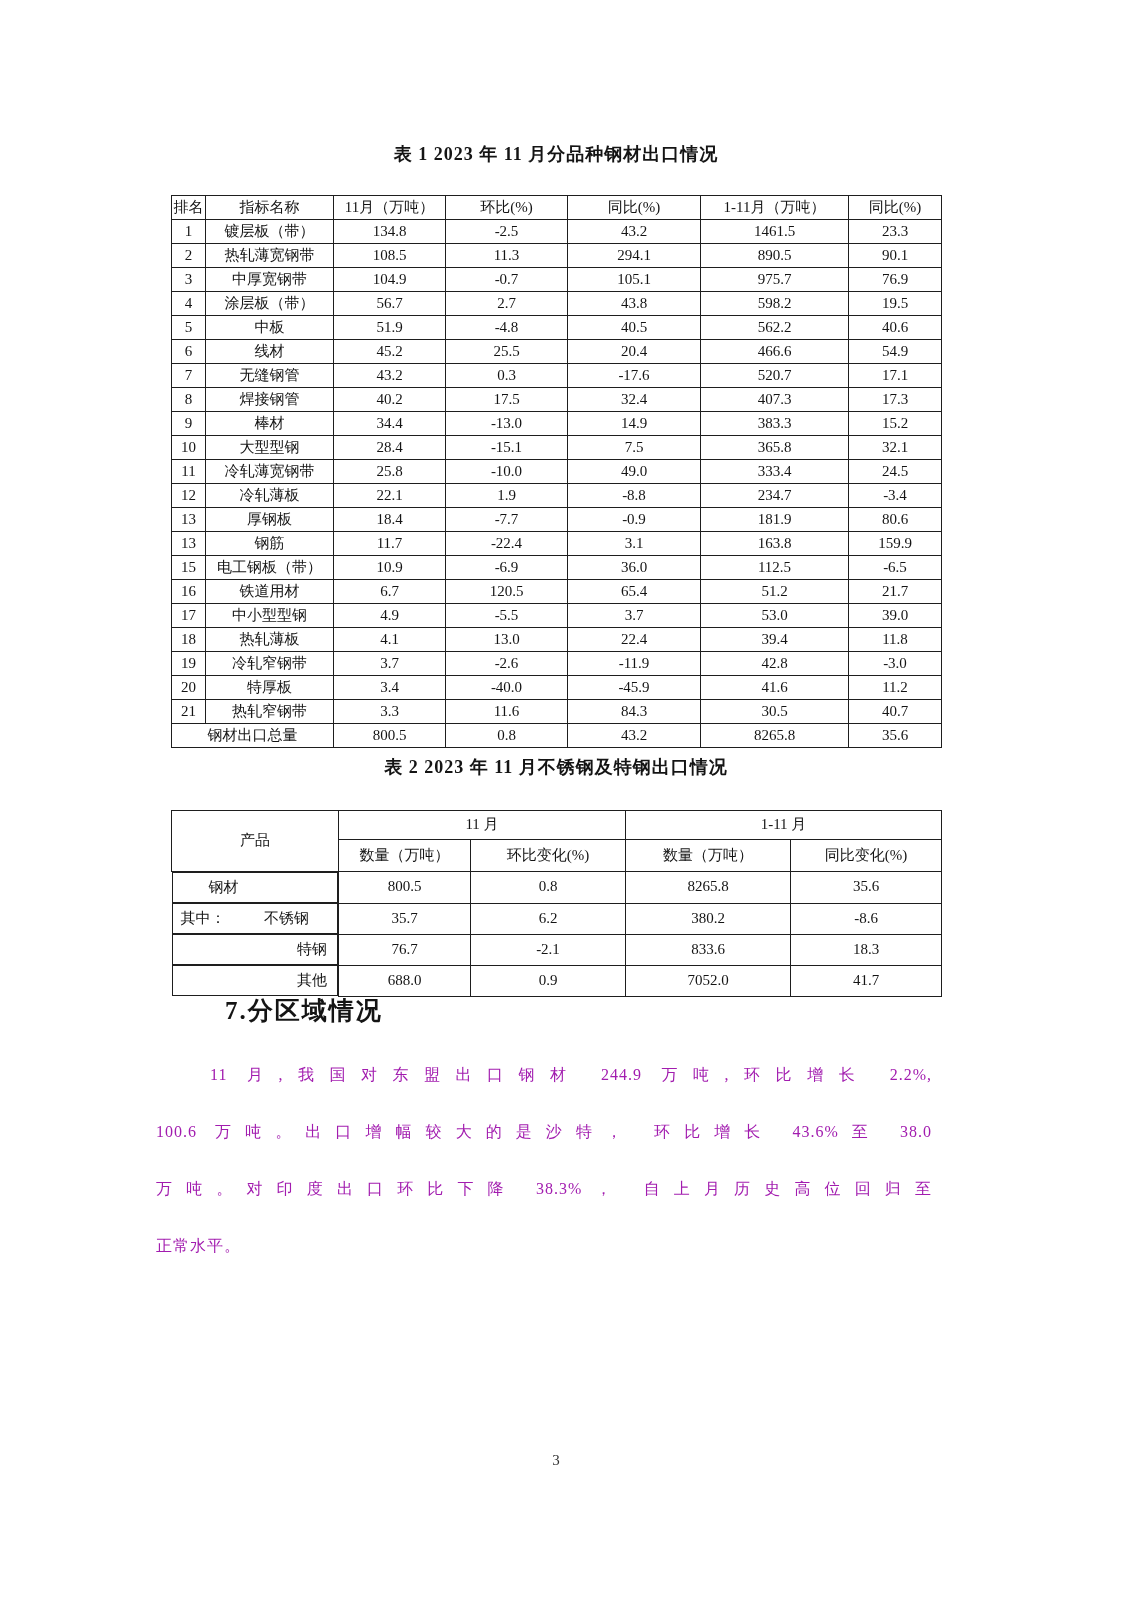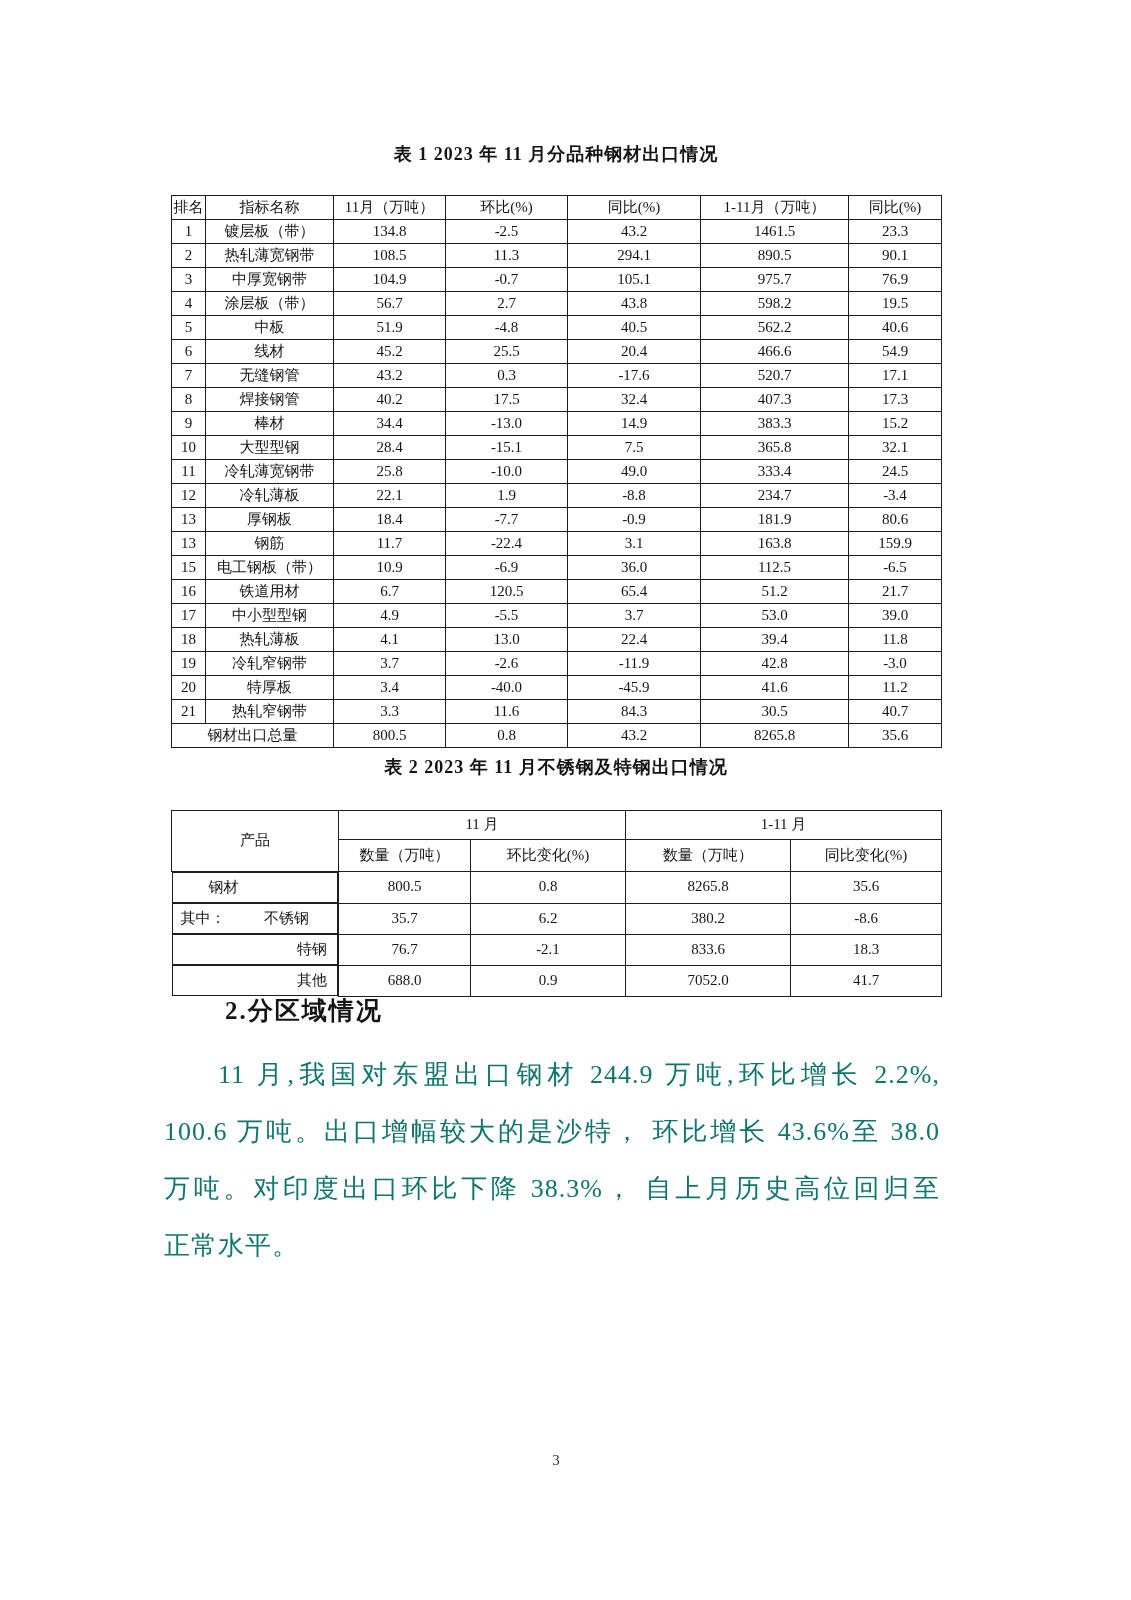--- a/index.html
+++ b/index.html
@@ -33,21 +33,21 @@
   .t2-label .prefix { padding-left:8px; }
   .t2-label .lbl.align-left { margin-left:36px; }
   .t2-label .lbl.align-right { margin-left:auto; margin-right:10px; }
   .t2-label .lbl.align-mid { margin-left:auto; margin-right:28px; }
 
   .section-heading {
     position:absolute; left:225px; top:994px; font-size:25px; font-weight:700;
     letter-spacing:2px; white-space:nowrap;
   }
 
-  .body-text { position:absolute; left:164px; top:1046px; width:776px; font-size:26px; color:#0f766e; }
+  .body-text { position:absolute; left:156px; top:1046px; width:776px; font-size:16px; color:#a21caf; }
   .body-text .line { height:57px; line-height:57px; letter-spacing:1px; }
   .body-text .line.just { text-align:justify; text-align-last:justify; }
   .body-text .line.indent { padding-left:54px; }
 
   .page-number { position:absolute; left:171px; width:770px; top:1452px; text-align:center; font-size:15px; color:#333; }
 </style>
 </head>
 <body>
 
 <div class="page">
@@ -333,21 +333,21 @@
             <span class="lbl align-right">其他</span>
           </td>
           <td>688.0</td>
           <td>0.9</td>
           <td>7052.0</td>
           <td>41.7</td>
         </tr>
       </tbody>
   </table>
 
-  <div class="section-heading">2.分区域情况</div>
+  <div class="section-heading">7.分区域情况</div>
 
   <div class="body-text" id="body-text">
       <div class="line just indent">11 月,我国对东盟出口钢材 244.9 万吨,环比增长 2.2%,</div>
       <div class="line just">100.6 万吨。出口增幅较大的是沙特， 环比增长 43.6%至 38.0</div>
       <div class="line just">万吨。对印度出口环比下降 38.3%， 自上月历史高位回归至</div>
       <div class="line">正常水平。</div>
     </div>
 
   <div class="page-number">3</div>
 

